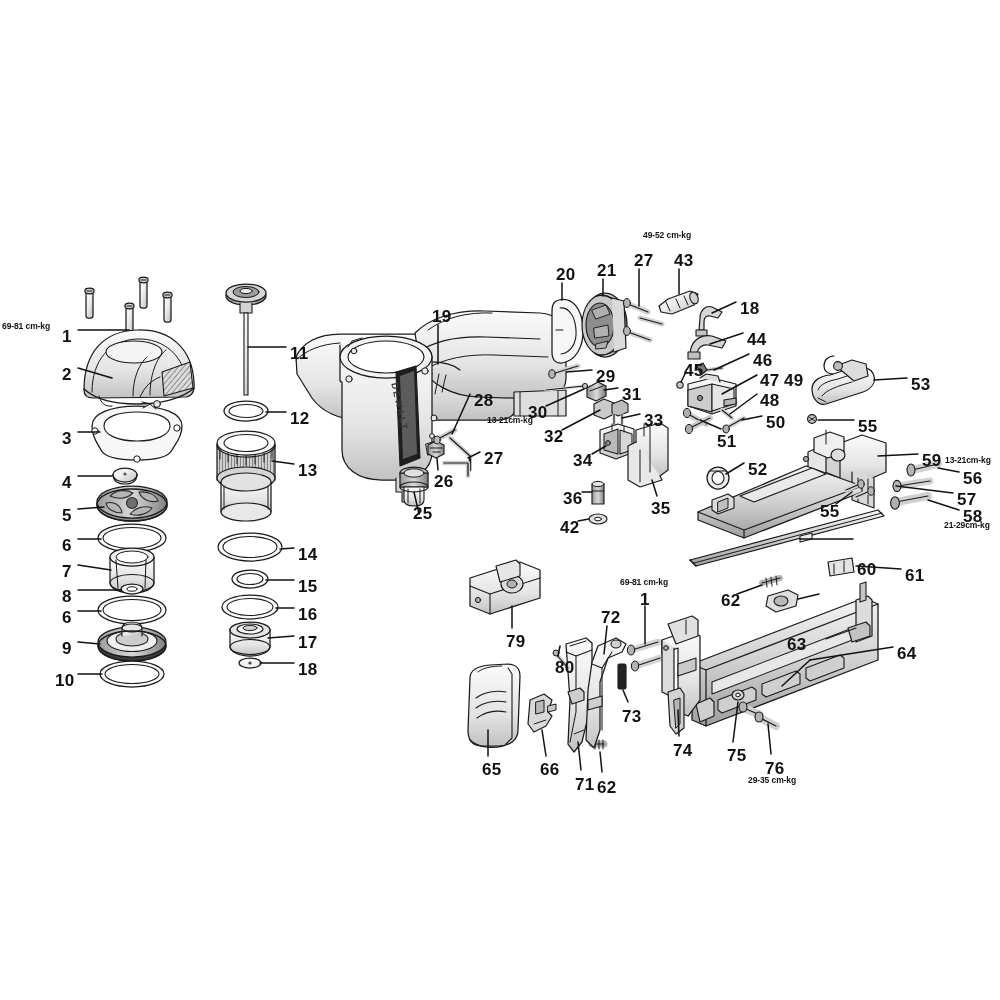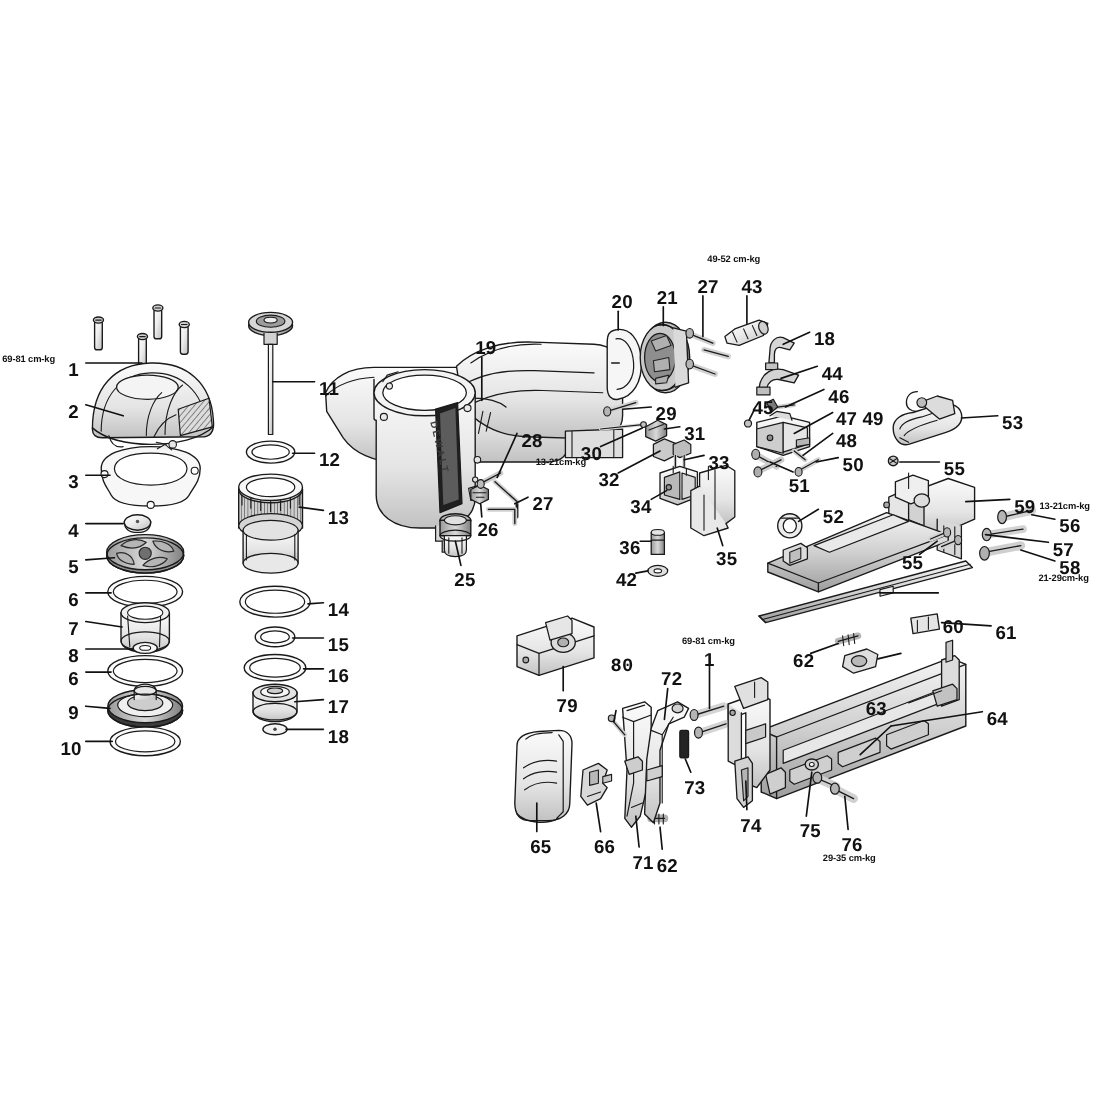--- a/index.html
+++ b/index.html
@@ -757,21 +757,21 @@
       <div class="lbl num" style="left: 298px; top: 578px;">15</div>
       <div class="lbl num" style="left: 298px; top: 606px;">16</div>
       <div class="lbl num" style="left: 298px; top: 634px;">17</div>
       <div class="lbl num" style="left: 298px; top: 661px;">18</div>
       <div class="lbl num" style="left: 432px; top: 308px;">19</div>
       <div class="lbl num" style="left: 556px; top: 266px;">20</div>
       <div class="lbl num" style="left: 597px; top: 262px;">21</div>
       <div class="lbl num" style="left: 634px; top: 252px;">27</div>
       <div class="lbl torque" style="left: 613px; top: 231px; margin-left: 30px;">49-52 cm-kg</div>
       <div class="lbl num" style="left: 674px; top: 252px;">43</div>
-      <div class="lbl num" style="left: 413px; top: 519px;">25</div>
+      <div class="lbl num" style="left: 413px; top: 505px;">25</div>
       <div class="lbl num" style="left: 434px; top: 473px;">26</div>
       <div class="lbl num" style="left: 484px; top: 450px;">27</div>
       <div class="lbl num" style="left: 474px; top: 392px;">28</div>
       <div class="lbl num" style="left: 596px; top: 368px;">29</div>
       <div class="lbl num" style="left: 528px; top: 404px;">30</div>
       <div class="lbl torque" style="left: 487px; top: 416px;">13-21cm-kg</div>
       <div class="lbl num" style="left: 622px; top: 386px;">31</div>
       <div class="lbl num" style="left: 544px; top: 428px;">32</div>
       <div class="lbl num" style="left: 644px; top: 412px;">33</div>
       <div class="lbl num" style="left: 573px; top: 452px;">34</div>
@@ -808,18 +808,18 @@
       <div class="lbl num" style="left: 597px; top: 779px;">62</div>
       <div class="lbl num" style="left: 601px; top: 609px;">72</div>
       <div class="lbl num" style="left: 622px; top: 708px;">73</div>
       <div class="lbl num" style="left: 640px; top: 591px;">1</div>
       <div class="lbl torque" style="left: 620px; top: 578px;">69-81 cm-kg</div>
       <div class="lbl num" style="left: 673px; top: 742px;">74</div>
       <div class="lbl num" style="left: 727px; top: 747px;">75</div>
       <div class="lbl num" style="left: 765px; top: 760px;">76</div>
       <div class="lbl torque" style="left: 748px; top: 776px;">29-35 cm-kg</div>
       <div class="lbl num" style="left: 506px; top: 633px;">79</div>
-      <div class="lbl num" style="left: 555px; top: 598px; font-family: Liberation Mono, monospace;">80</div>
+      <div class="lbl num" style="left: 555px; top: 659px;">80</div>
     </div>
 
   <div class="lbl brand" style="left:398px;top:382px;transform:rotate(77deg);transform-origin:left top;letter-spacing:2px;">DEWALT</div>
 
 </div>
 
 </body></html>

